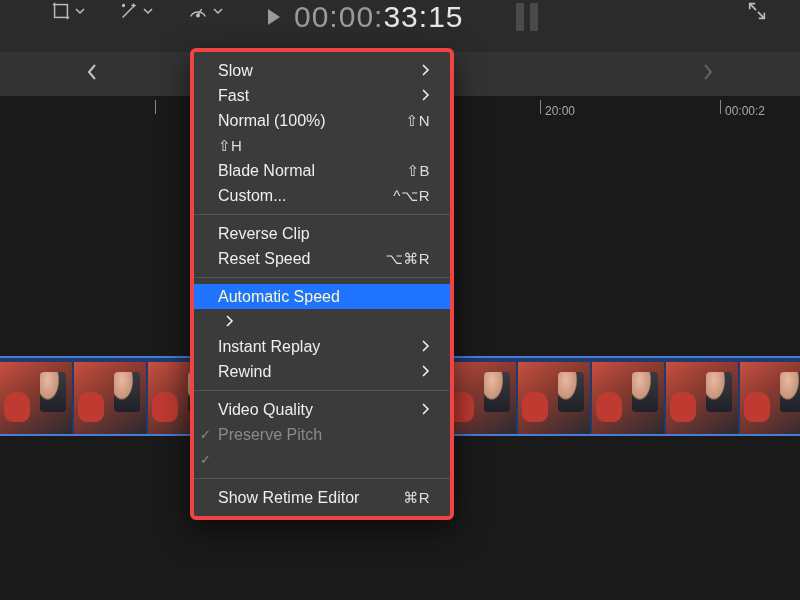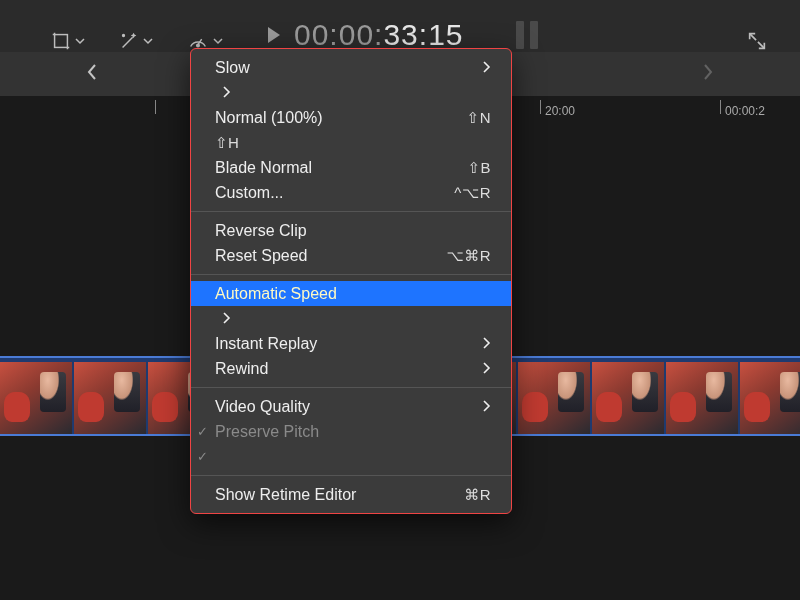--- a/index.html
+++ b/index.html
@@ -11,21 +11,21 @@
     height: 600px;
     overflow: hidden;
     position: relative;
   }
 
   
   .toolbar {
     height: 52px;
     background: #2b2b2b;
     display: flex;
-    align-items: flex-end;
+    align-items: flex-start;
     padding: 0 32px 0 50px;
     gap: 33px;
   }
   .toolbar .tool-btn {
     color: #b8b8b8;
     display: flex;
     align-items: center;
     gap: 5px;
     cursor: pointer;
   }
@@ -138,23 +138,23 @@
     width:26px; height:30px;
     background:#bf3a30;
     border-radius:40% 40% 30% 30%;
   }
 
   
   .menu {
     position: absolute;
     left: 190px;
     top: 48px;
-    width: 322px;
+    width: 264px;
     background: #3b3b3b;
-    border: 1px solid #ef4444;
+    border: 4px solid #ef4444;
     border-radius: 6px;
     box-shadow: 0 10px 30px rgba(0,0,0,.6);
     padding: 6px 0;
     font-size: 16px;
     z-index: 100;
   }
   .menu-item {
     display: flex;
     align-items: center;
     padding: 3px 20px 3px 24px;
@@ -283,20 +283,21 @@
 </div>
 
 <div class="menu" id="retime-menu">
     <div class="menu-item">
       <span class="label">Slow</span>
       <span class="submenu-arrow"><svg width="8" height="12" viewBox="0 0 8 12">
           <path d="M1 1l5 5-5 5" stroke="currentColor" stroke-width="1.6" fill="none"></path>
         </svg></span>
     </div>
     <div class="menu-item">
+      <span class="label">Fast</span>
       <span class="submenu-arrow"><svg width="8" height="12" viewBox="0 0 8 12">
           <path d="M1 1l5 5-5 5" stroke="currentColor" stroke-width="1.6" fill="none"></path>
         </svg></span>
     </div>
     <div class="menu-item">
       <span class="label">Normal (100%)</span>
       <span class="shortcut">⇧N</span>
     </div>
     <div class="menu-item">
       <span class="shortcut">⇧H</span>

